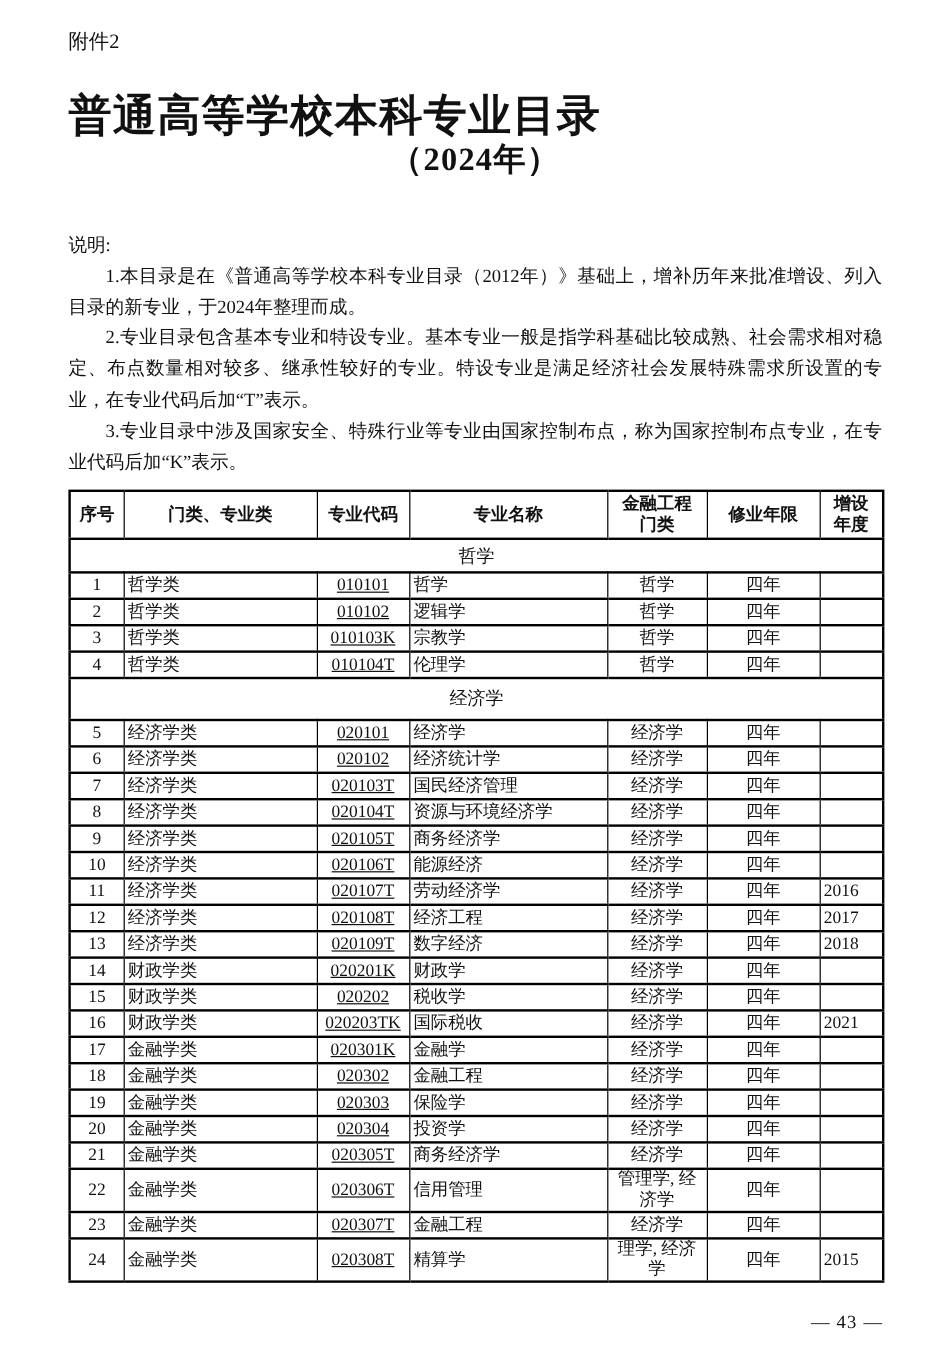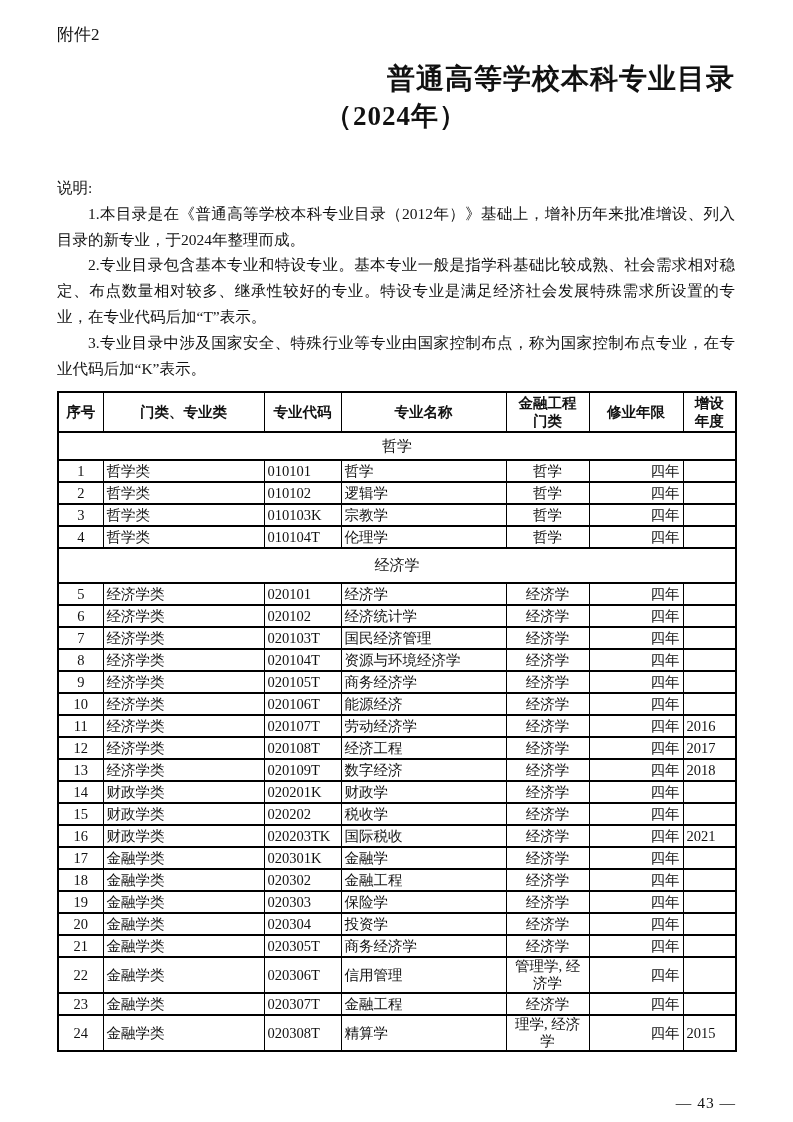--- a/index.html
+++ b/index.html
@@ -12,24 +12,24 @@
     font-family: "Liberation Serif", "DejaVu Serif", serif;
     box-sizing: border-box;
     padding: 24px 58px 0 57px;
     overflow: hidden;
   }
   .attachment-label {
     font-size: 17px;
     line-height: 22px;
   }
   .doc-title {
-    margin-top: 14px;
-    text-align: right;
+    margin-top: 31px;
+    text-align: left;
     font-weight: bold;
-    font-size: 28px;
+    font-size: 36px;
     line-height: 38px;
     letter-spacing: 1px;
   }
   .doc-subtitle {
     text-align: center;
     font-weight: bold;
     font-size: 27px;
     line-height: 37px;
     letter-spacing: 1px;
   }
@@ -73,24 +73,24 @@
     height: 28px;
   }
   tr.section-row.tall td { height: 35px; }
   tr.data-row td {
     font-size: 14.5px;
     height: 22px;
     line-height: 17px;
   }
   td.c-no { text-align: center; }
   td.c-category { text-align: left; padding-left: 7px; }
-  td.c-code { text-align: left; padding-left: 5px; }
+  td.c-code { text-align: center; padding-left: 5px; text-decoration: underline; }
   td.c-name { text-align: left; padding-left: 6px; }
   td.c-degree { text-align: center; padding: 0 2px; }
-  td.c-years { text-align: right; }
+  td.c-years { text-align: center; }
   td.c-year-added { padding: 0 1px; }
 
   .page-number {
     position: absolute;
     right: 57px;
     bottom: 10px;
     font-size: 15.5px;
     letter-spacing: 1px;
   }
 </style>

